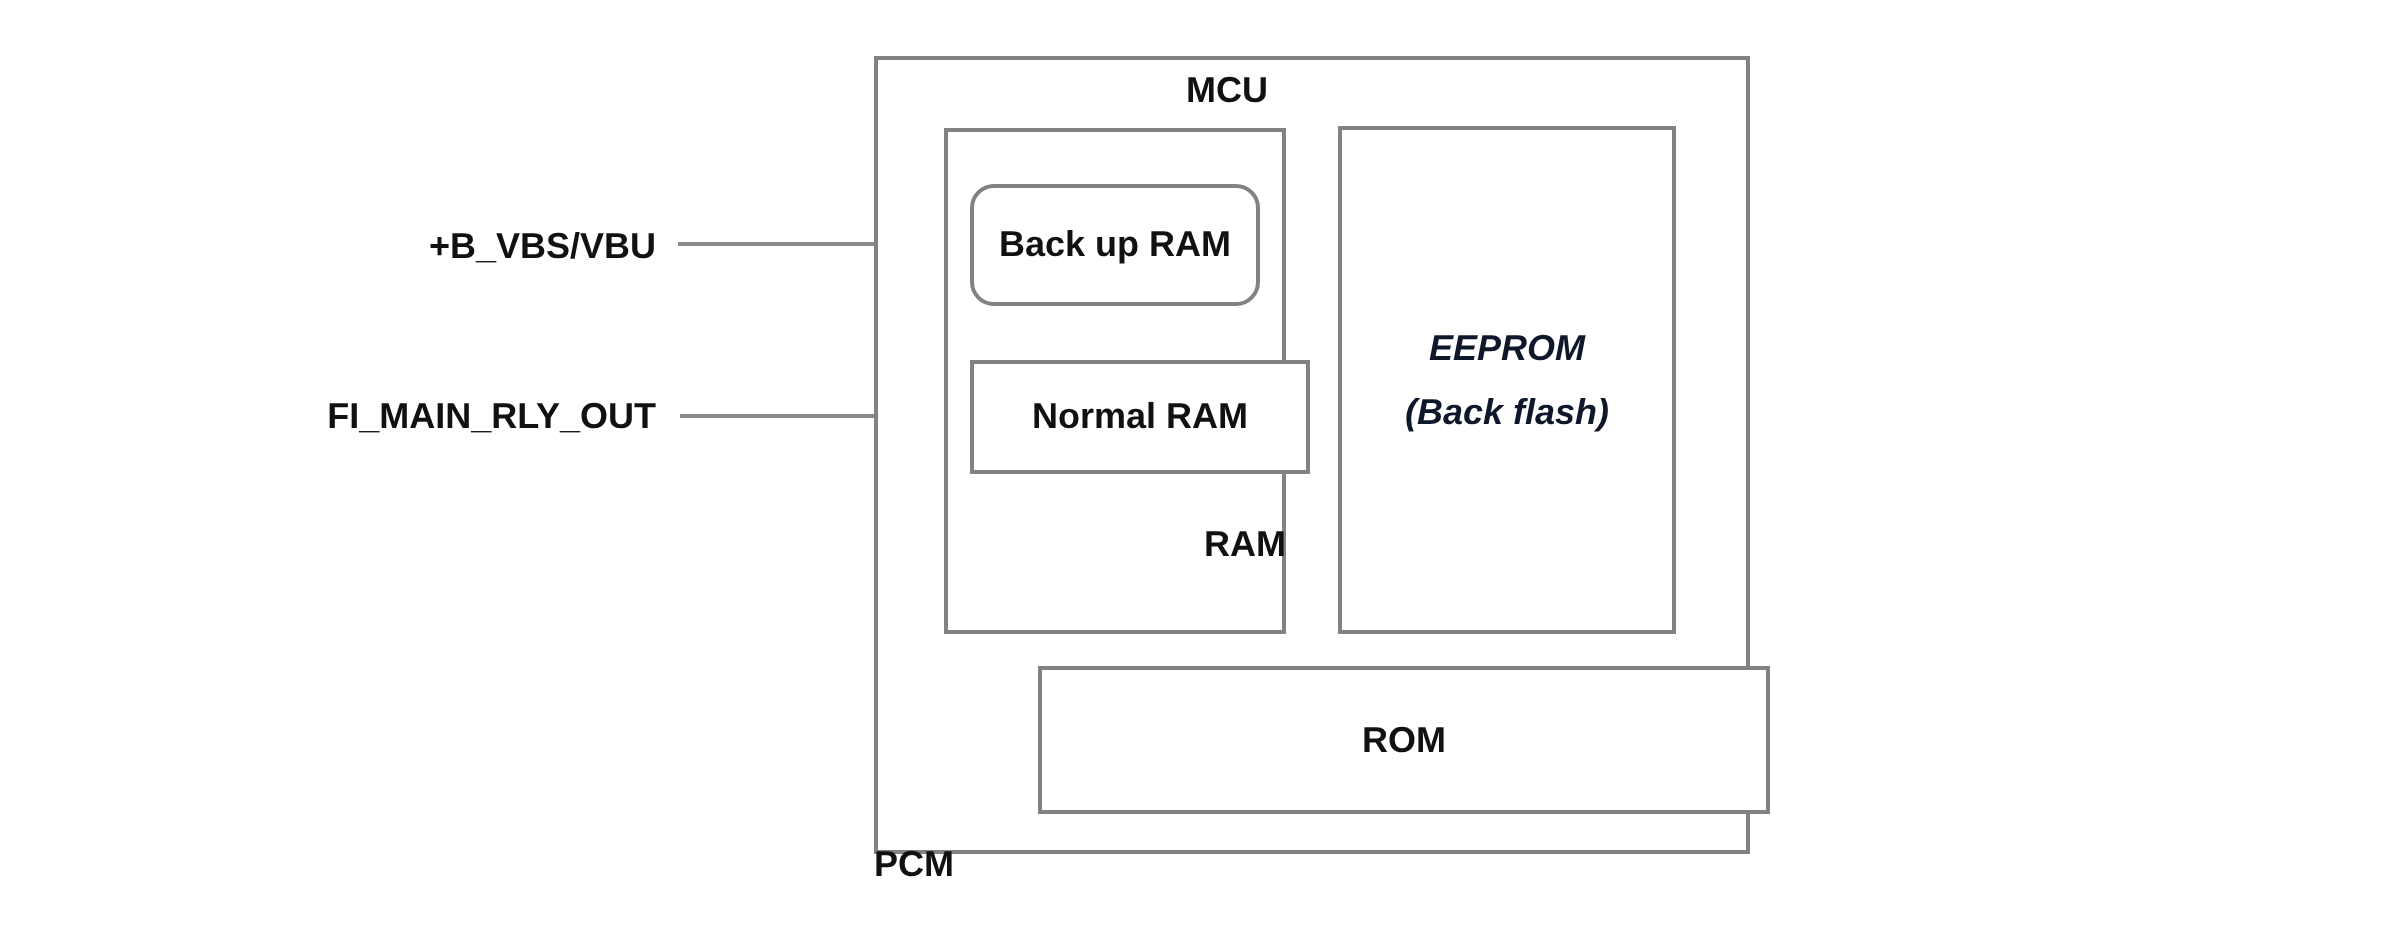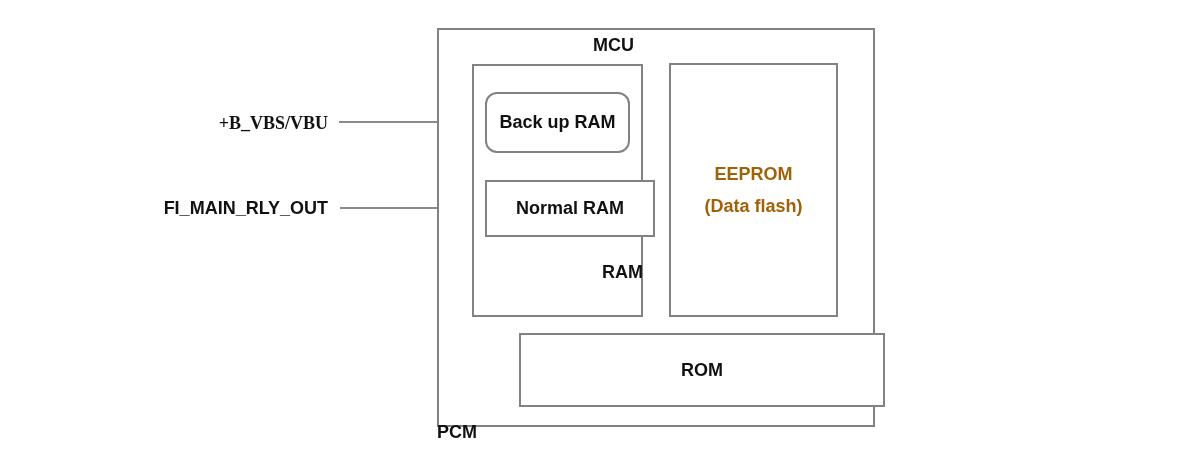--- a/index.html
+++ b/index.html
@@ -43,37 +43,37 @@
   .mcu-label { left: 437px; top: 35px;  width: 353px; text-align: center; }
   
   .ram-group   { left: 472px; top: 64px;  width: 171px; height: 253px; }
   .backup-ram  { left: 485px; top: 92px;  width: 145px; height: 61px; border-radius: 12px; }
   .normal-ram  { left: 485px; top: 180px; width: 170px; height: 57px; }
   .ram-label   { left: 472px; top: 262px; width: 171px; text-align: right; }
   
   .eeprom-box  { left: 669px; top: 63px;  width: 169px; height: 254px;
                  display: flex; flex-direction: column;
                  align-items: center; justify-content: center; }
-  .eeprom-box .line { color: #a16207; font-weight: bold; font-size: 18px;
-                      line-height: 32px; text-align: left; }
+  .eeprom-box .line { color: #0f172a; font-weight: bold; font-size: 18px;
+                      line-height: 32px; text-align: left; font-style: italic; }
   
   .rom-box   { left: 473px; top: 333px; width: 366px; height: 74px; margin-left: 46px; }
   
   .pcm-label { left: 437px; top: 422px; width: 438px; }
   
   .connector {
     position: absolute;
     height: 2px;
     background: #8a8a8a;
   }
   .connector-1 { left: 339px; top: 121px; width: 146px; }
   .connector-2 { left: 340px; top: 207px; width: 145px; }
   
   .signal-label { left: 100px; width: 228px; text-align: right; }
-  .signal-1 { top: 113px; font-family: Liberation Serif, serif; }
+  .signal-1 { top: 113px; }
   .signal-2 { top: 198px; }
 </style>
 </head>
 <body>
 
 <div class="canvas">
 
   <div class="lbl signal-label signal-1">+B_VBS/VBU</div>
   <div class="lbl signal-label signal-2">FI_MAIN_RLY_OUT</div>
 
@@ -91,21 +91,21 @@
   </div>
 
   <div class="box normal-ram centered-text">
     <span>Normal RAM</span>
   </div>
 
   <div class="lbl ram-label">RAM</div>
 
   <div class="box eeprom-box">
     <div class="line">EEPROM</div>
-    <div class="line">(Data flash)</div>
+    <div class="line">(Back flash)</div>
   </div>
 
   <div class="box rom-box centered-text">
     <span>ROM</span>
   </div>
 
   <div class="lbl pcm-label">PCM</div>
 
 </div>
 

